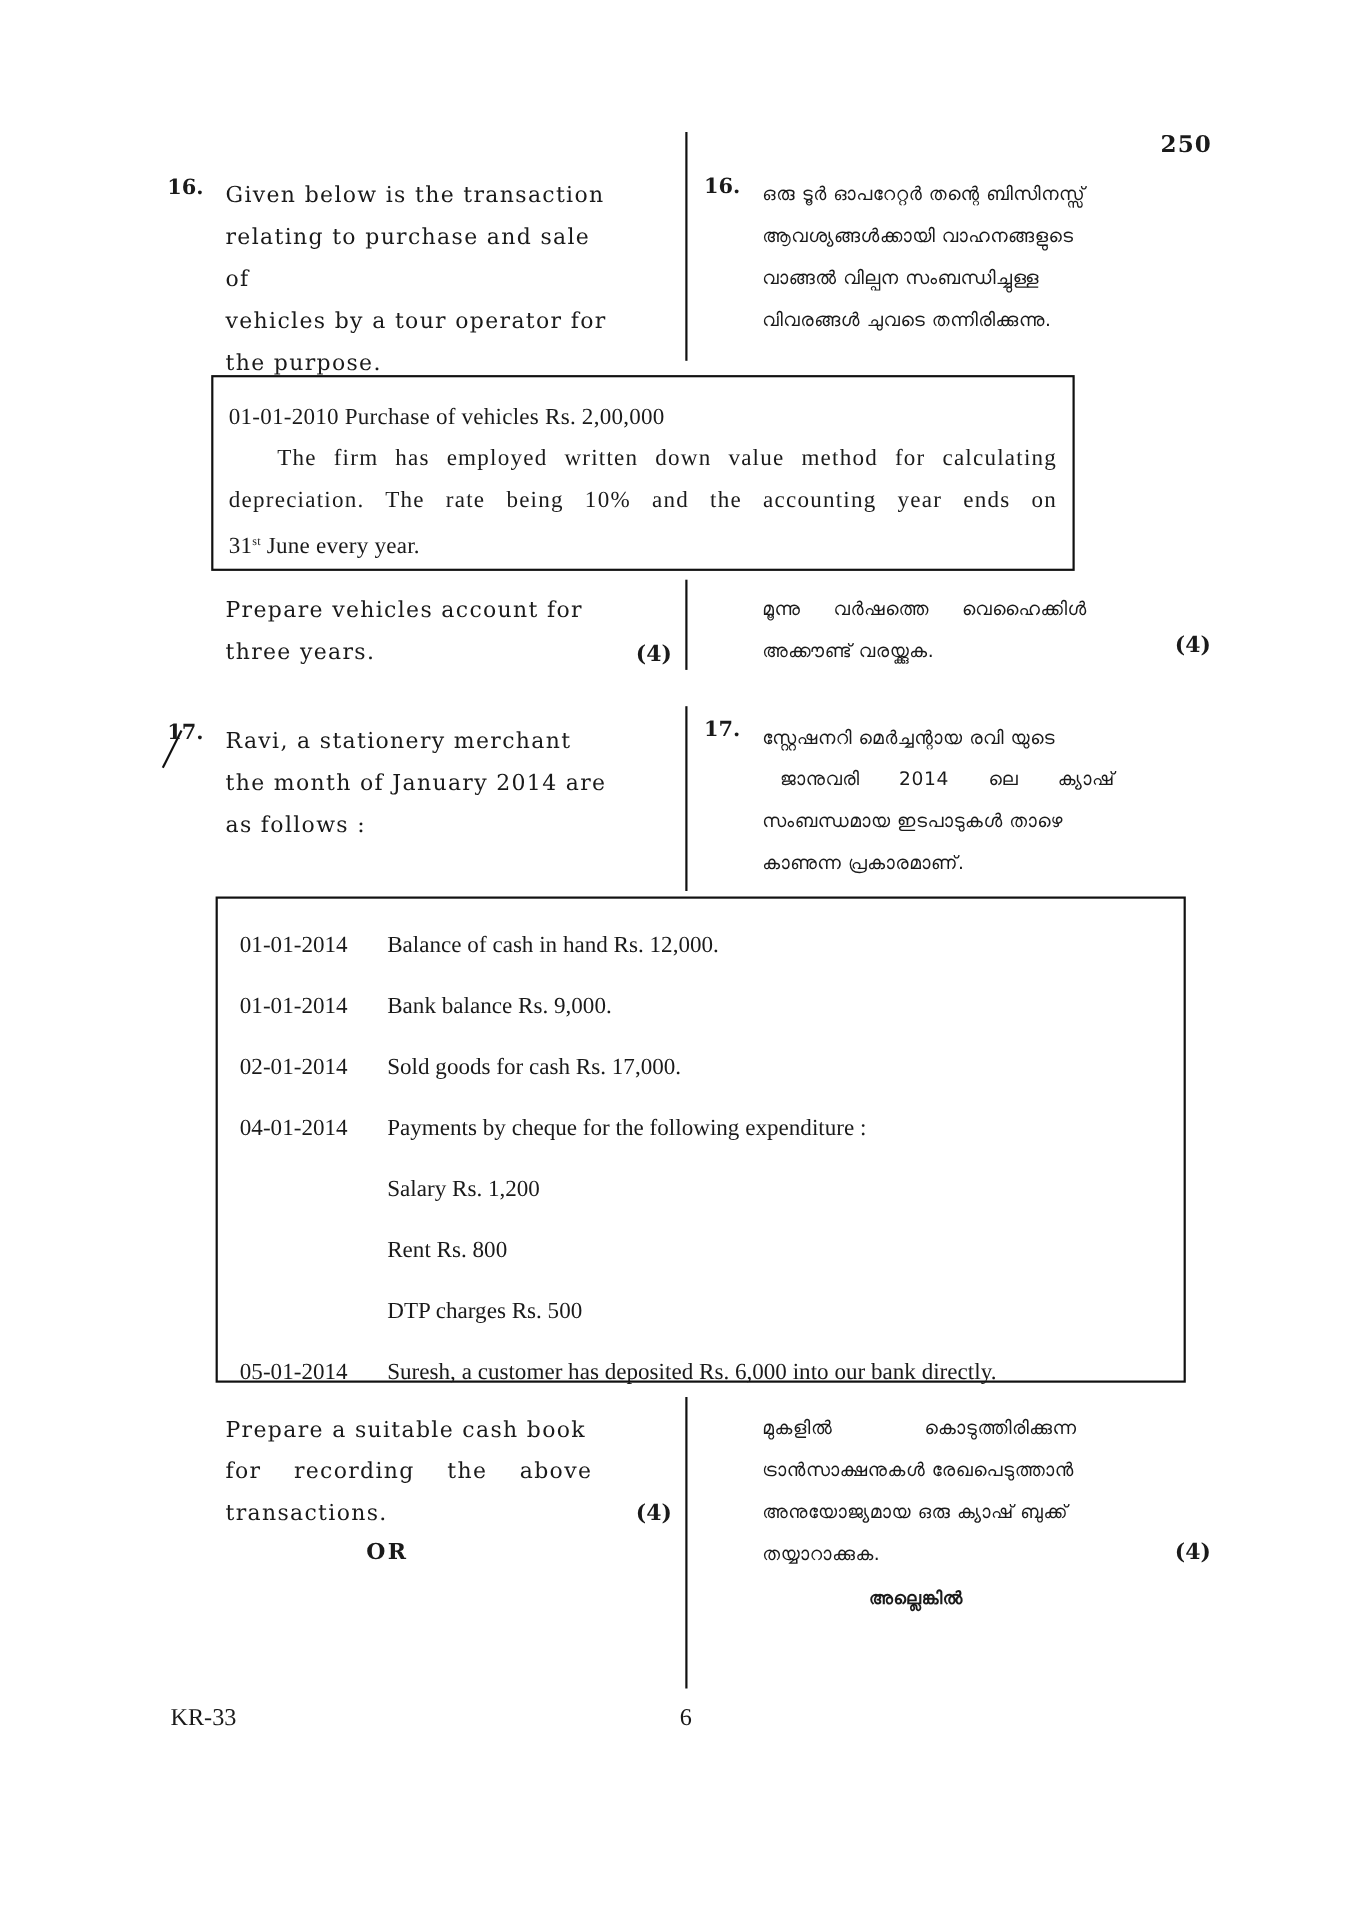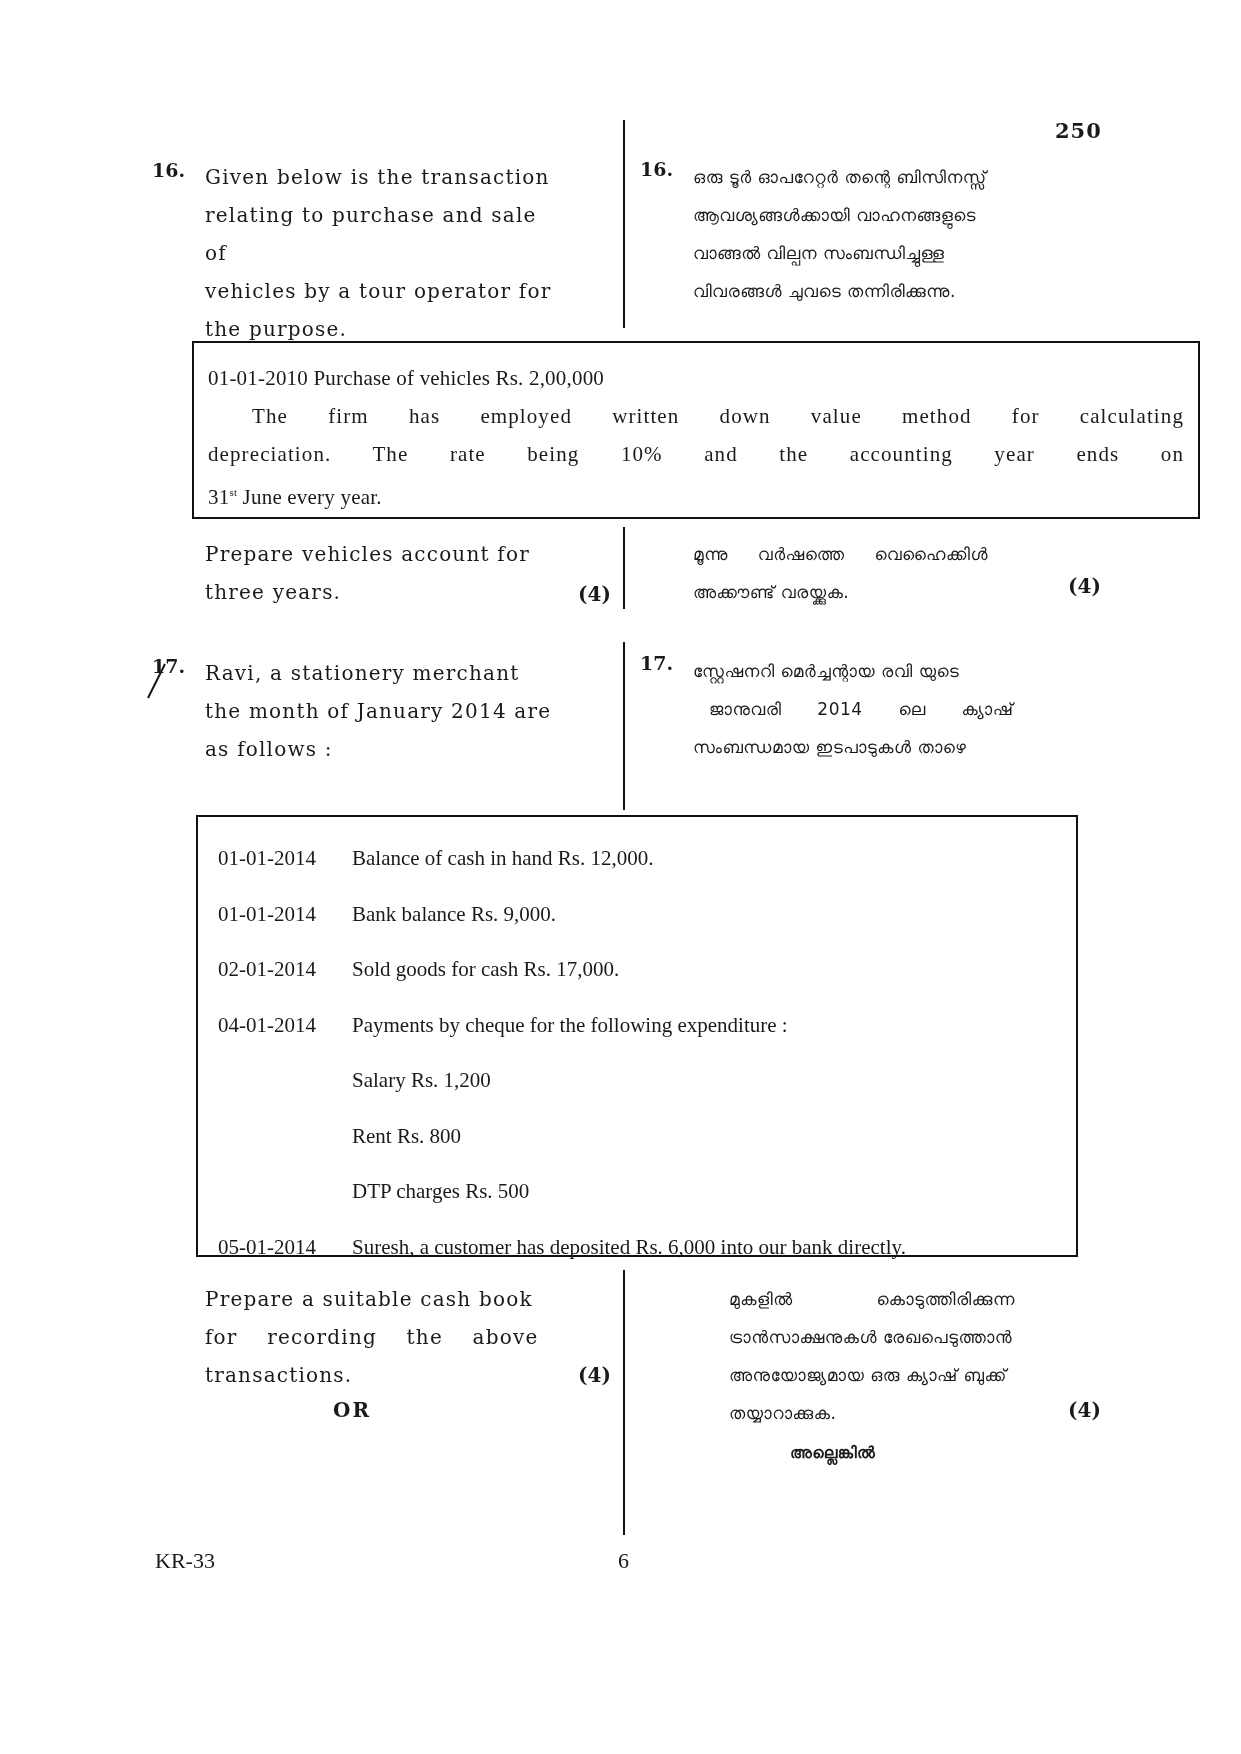--- a/index.html
+++ b/index.html
@@ -10,21 +10,21 @@
   .abs { position: absolute; }
   .page-code { left: 1055px; top: 118px; font-weight: bold; font-size: 21px; letter-spacing: 1px; }
   .vline { position: absolute; left: 623px; width: 2px; background: #111; }
   .qnum { font-weight: bold; font-size: 19px; }
   .en { font-family: "DejaVu Serif", "Liberation Serif", serif; font-size: 20px; letter-spacing: 1.2px; line-height: 38px; }
   .ml { font-family: "DejaVu Sans", "Liberation Sans", sans-serif; font-size: 17px; line-height: 38px; letter-spacing: 0.5px; }
   .marks { font-weight: bold; font-size: 20px; }
   .box {
     position: absolute; border: 2px solid #111; box-sizing: border-box;
   }
-  .box1 { left: 192px; top: 341px; width: 1008px; height: 178px; padding: 16px 14px; }
+  .box1 { left: 192px; top: 341px; width: 785px; height: 178px; padding: 16px 14px; }
   .box1 .line { font-family: "Liberation Serif", serif; font-size: 21px; line-height: 38px; letter-spacing: 1.1px; text-align: justify; }
   .box1 .line.first { letter-spacing: 0.2px; }
   .box2 { left: 196px; top: 815px; width: 882px; height: 442px; padding: 14px 20px; }
   .tx-row { font-family: "Liberation Serif", serif; font-size: 21px; height: 55.5px; display: flex; align-items: center; }
   .tx-date { width: 134px; flex: none; }
   sup { font-size: 11px; }
   .check-mark { position: absolute; left: 145px; top: 662px; width: 22px; height: 40px; }
   .bold-c { font-weight: bold; font-size: 20px; letter-spacing: 2px; }
 </style>
 </head>
@@ -87,20 +87,21 @@
   <div>as follows :</div>
 </div>
 
 <div class="abs" style="left:640px;top:652px;">
   <span class="qnum">17.</span>
 </div>
 <div class="abs ml" style="left:693px;top:652px;width:360px;">
   <div>സ്റ്റേഷനറി മെർച്ചന്റായ രവി യുടെ</div>
   <div style="word-spacing:30px;margin-left:16px;">ജാനുവരി 2014 ലെ ക്യാഷ്</div>
   <div>സംബന്ധമായ ഇടപാടുകൾ താഴെ</div>
+  <div>കാണുന്ന പ്രകാരമാണ്.</div>
 </div>
 
 <div class="box box2">
   <div class="tx-row">
     <span class="tx-date">01-01-2014</span>
     <span>Balance of cash in hand Rs. 12,000.</span>
   </div>
   <div class="tx-row">
     <span class="tx-date">01-01-2014</span>
     <span>Bank balance Rs. 9,000.</span>
@@ -132,21 +133,21 @@
 </div>
 
 <div class="abs en" style="left:205px;top:1280px;width:350px;">
   <div>Prepare a suitable cash book</div>
   <div style="word-spacing:22px;">for recording the above</div>
   <div>transactions.</div>
 </div>
 <div class="abs marks" style="left:578px;top:1363px;">(4)</div>
 <div class="abs bold-c" style="left:333px;top:1398px;">OR</div>
 
-<div class="abs ml" style="left:693px;top:1280px;width:360px;margin-left:36px;">
+<div class="abs ml" style="left:693px;top:1280px;width:360px;">
   <div style="word-spacing:78px;">മുകളിൽ കൊടുത്തിരിക്കുന്ന</div>
   <div>ട്രാൻസാക്ഷനുകൾ രേഖപെടുത്താൻ</div>
   <div>അനുയോജ്യമായ ഒരു ക്യാഷ് ബുക്ക്</div>
   <div>തയ്യാറാക്കുക.</div>
 </div>
 <div class="abs marks" style="left:1068px;top:1398px;">(4)</div>
 <div class="abs ml" style="left:790px;top:1434px;font-weight:bold;font-size:16px;">അല്ലെങ്കിൽ</div>
 
 <div class="abs" style="left:155px;top:1548px;font-family:'Liberation Serif',serif;font-size:22px;">KR-33</div>
 <div class="abs" style="left:618px;top:1548px;font-family:'Liberation Serif',serif;font-size:22px;">6</div>

